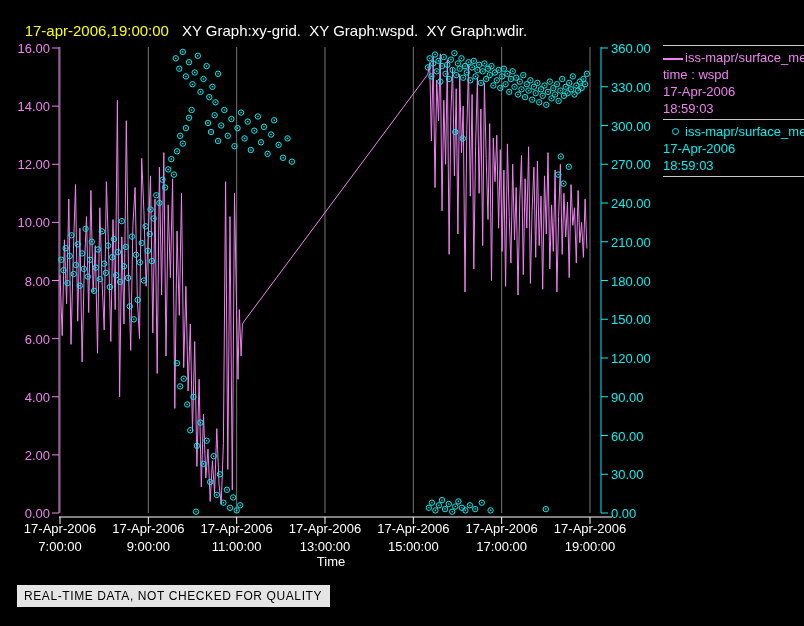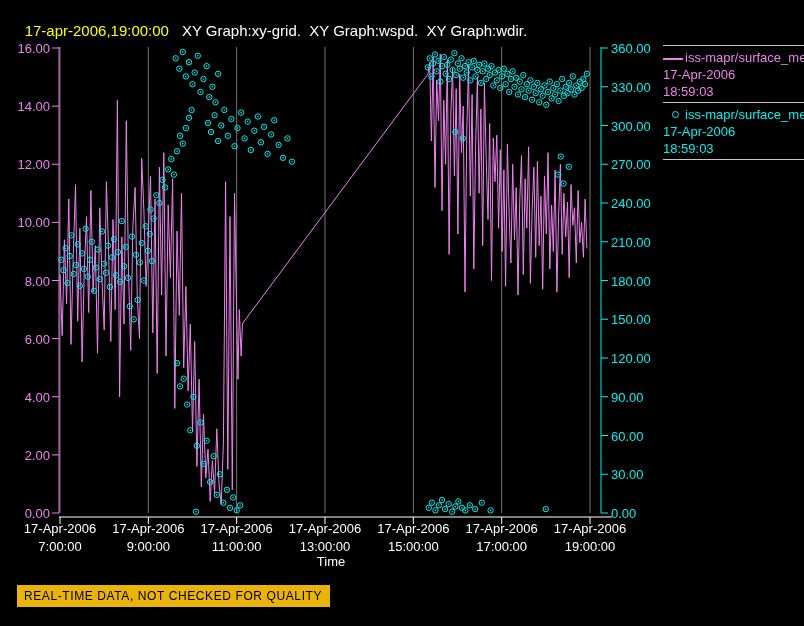--- a/index.html
+++ b/index.html
@@ -11,21 +11,21 @@
   #chart-svg{position:absolute;left:0;top:0;}
   #chart-svg text{font-family:"Liberation Sans",sans-serif;font-size:13px;}
   .legend{position:absolute;left:663px;top:45px;width:141px;overflow:hidden;
           white-space:nowrap;font-size:13px;}
   .lg-div{border-top:1px solid #c9c9c9;height:0;}
   .lg-entry{padding:3px 0 2px;line-height:17px;}
   .mag{color:#ee82ee;}
   .cyn{color:#00f0f0;}
   .lg-line{display:inline-block;width:20px;height:2px;background:#ee82ee;vertical-align:middle;margin-right:2px;}
   .lg-circ{display:inline-block;width:5px;height:5px;border:1px solid #00f0f0;border-radius:50%;margin:0 6px 1px 9px;}
-  .status-box{position:absolute;left:17px;top:585px;background:#eab308;color:#000;
+  .status-box{position:absolute;left:17px;top:585px;background:#e5e5e5;color:#000;
               font-size:12px;letter-spacing:0.6px;padding:4px 8px 4px 7px;}
 </style>
 </head>
 <body>
 
 <div class="screen">
 
   <div class="title-bar">
     <span class="t-yellow">17-apr-2006,19:00:00</span><span class="t-white">XY Graph:xy-grid.  XY Graph:wspd.  XY Graph:wdir.</span>
   </div>
@@ -579,20 +579,21 @@
       <circle cx="490.6" cy="510.4" r="2.7" fill="none" stroke="#00f0f0" stroke-width="1"></circle>
       <circle cx="490.6" cy="510.4" r="0.8" fill="#00f0f0" stroke="none"></circle>
       <circle cx="545.8" cy="509.1" r="2.7" fill="none" stroke="#00f0f0" stroke-width="1"></circle>
       <circle cx="545.8" cy="509.1" r="0.8" fill="#00f0f0" stroke="none"></circle>
     </svg>
 
   <div class="legend">
     <div class="lg-div"></div>
     <div class="lg-entry mag">
       <div><span class="lg-line"></span><span>iss-mapr/surface_met</span></div>
+      <div>time : wspd</div>
       <div>17-Apr-2006</div>
       <div>18:59:03</div>
     </div>
     <div class="lg-div"></div>
     <div class="lg-entry cyn">
       <div><span class="lg-circ"></span><span>iss-mapr/surface_met</span></div>
       <div>17-Apr-2006</div>
       <div>18:59:03</div>
     </div>
     <div class="lg-div"></div>

